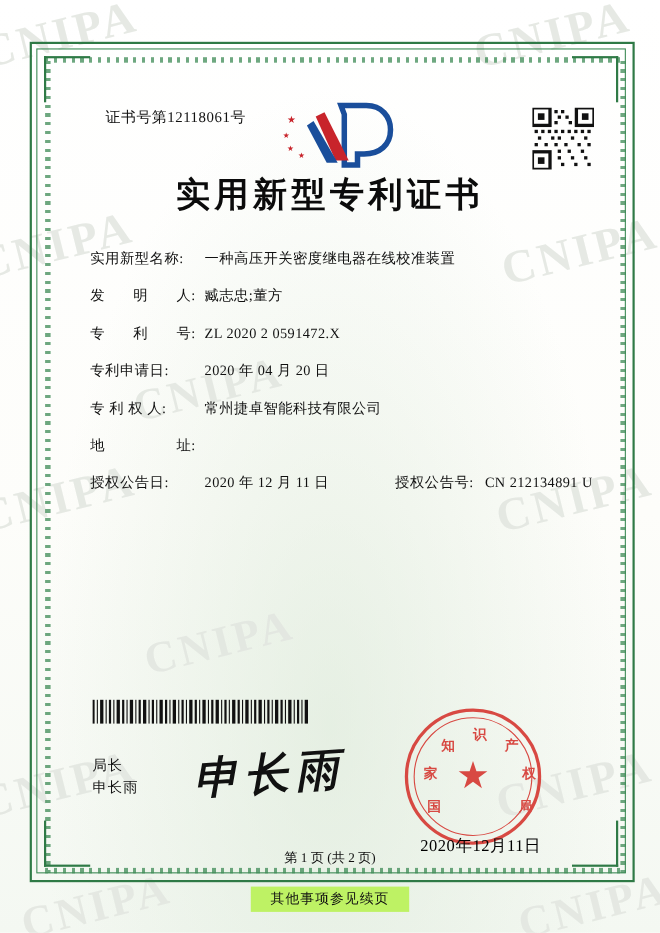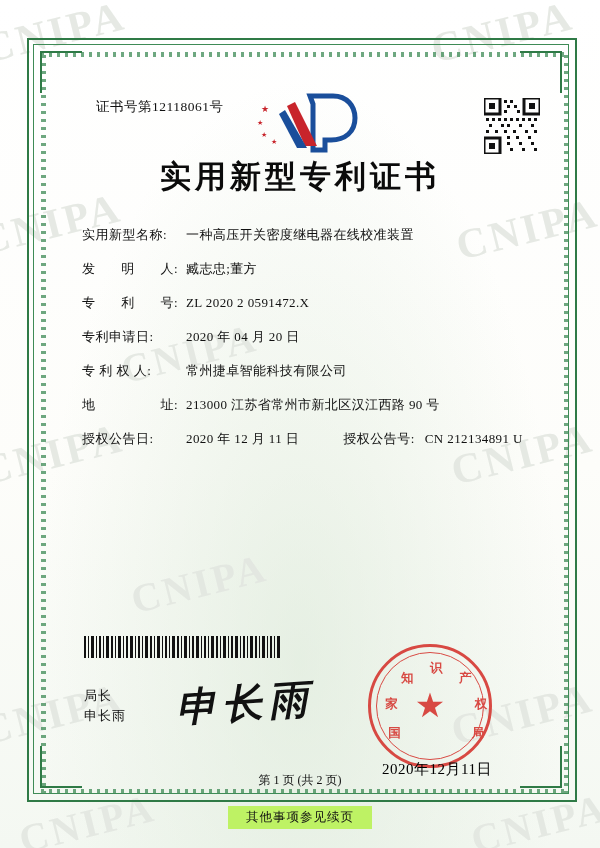--- a/index.html
+++ b/index.html
@@ -168,21 +168,21 @@
     box-sizing: border-box;
   }
   .f-label.spread span { display: inline-block; }
   .f-value {
     letter-spacing: 0.4px;
   }
   .field.pair {
     justify-content: flex-start;
   }
   .f-right-label {
-    margin-left: 44px;
+    margin-left: 60px;
     letter-spacing: 0.5px;
   }
   .f-right-value { margin-left: 10px; }
 
   .paragraphs {
     margin-top: 20px;
     font-size: 12.6px;
     line-height: 1.95;
     color: #111;
     text-align: justify;
@@ -424,21 +424,20 @@
       </div>
       <div class="field">
         <div class="f-label">专 利 权 人:</div>
         <div class="f-value">常州捷卓智能科技有限公司</div>
       </div>
       <div class="field">
         <div class="f-label spread">
           <span>地</span>
           <span>址:</span>
         </div>
-        <div class="f-value">213000  江苏省常州市新北区汉江西路 90 号</div>
       </div>
       <div class="field pair">
         <div class="f-label">授权公告日:</div>
         <div class="f-value">2020 年 12 月 11 日</div>
         <div class="f-right-label">授权公告号:</div>
         <div class="f-value f-right-value">CN 212134891 U</div>
       </div>
     </div>
 
   </div>

